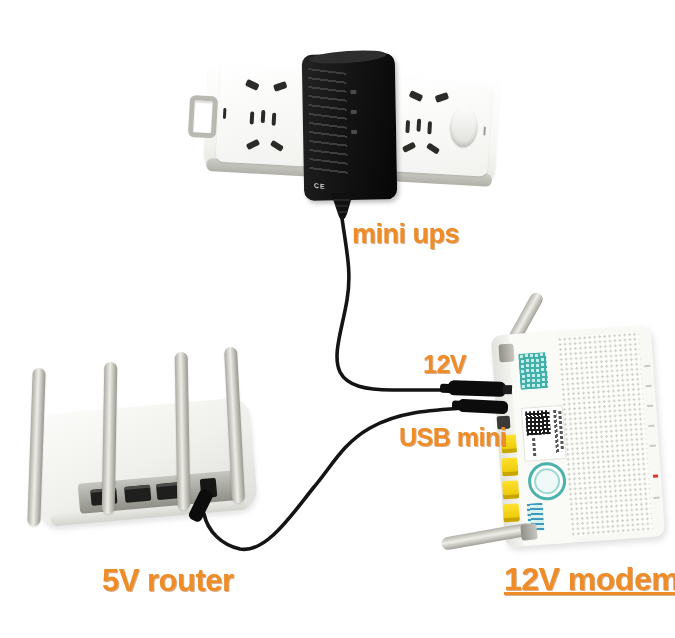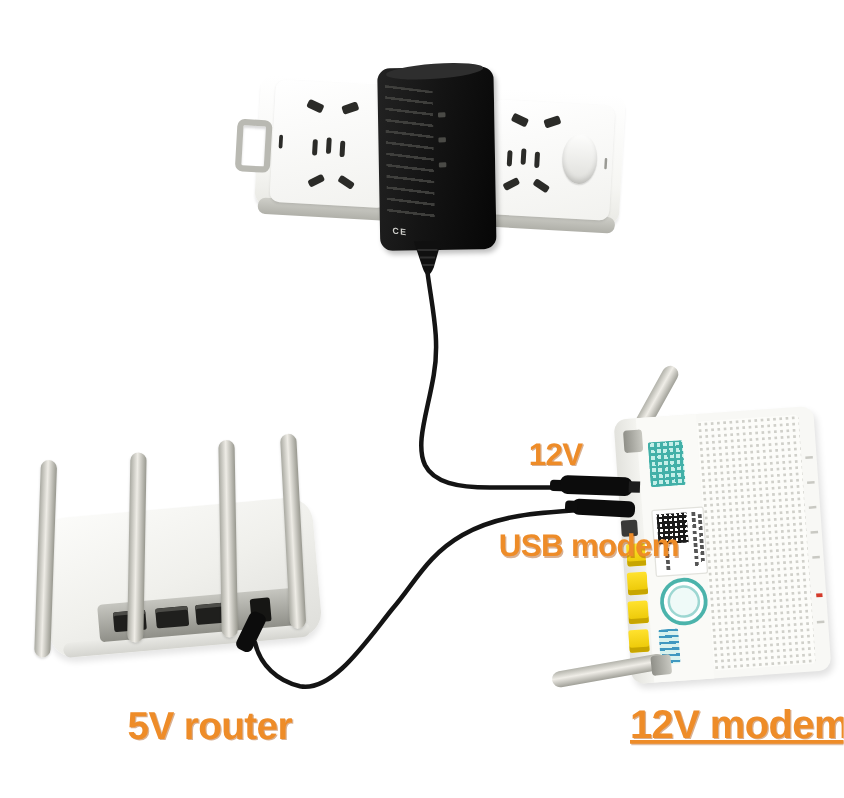--- a/index.html
+++ b/index.html
@@ -206,18 +206,19 @@
     </g>
     <g transform="rotate(26 201 505)">
       <rect x="194" y="489" width="14" height="33" rx="5" fill="#0c0c0c"></rect>
     </g>
 
     <g transform="rotate(-4 504 422)">
         <rect x="497" y="416" width="13" height="13" rx="2" fill="#3a3a38"></rect>
       </g>
   </svg>
 
+  <div class="label" style="left:352px;top:219px;font-size:27px;">mini ups</div>
   <div class="label" style="left:423px;top:350px;font-size:25px;">12V</div>
-  <div class="label" style="left:399px;top:423px;font-size:25px;">USB modem</div>
+  <div class="label" style="left:399px;top:423px;font-size:25px;">USB mini</div>
   <div class="label" style="left:102px;top:563px;font-size:31px;">5V router</div>
   <div class="label" style="left:504px;top:561px;font-size:32px;text-decoration:underline;">12V modem</div>
 
 </div>
 
 </body></html>

